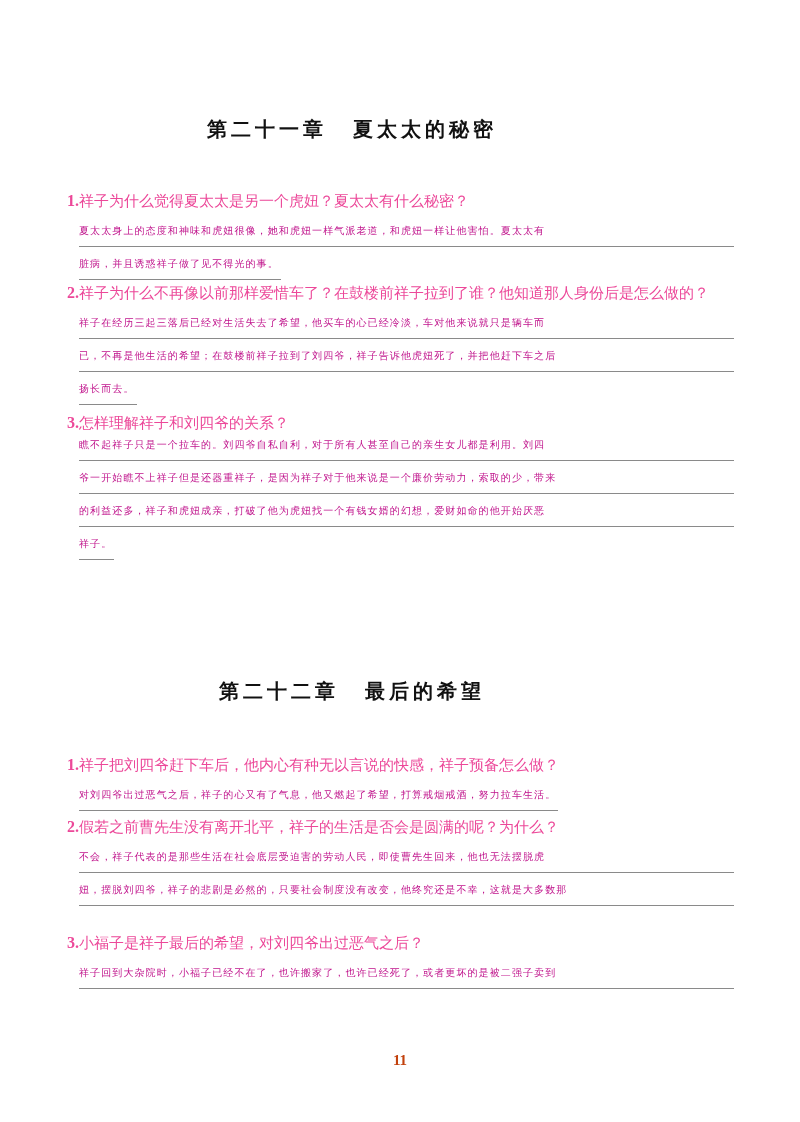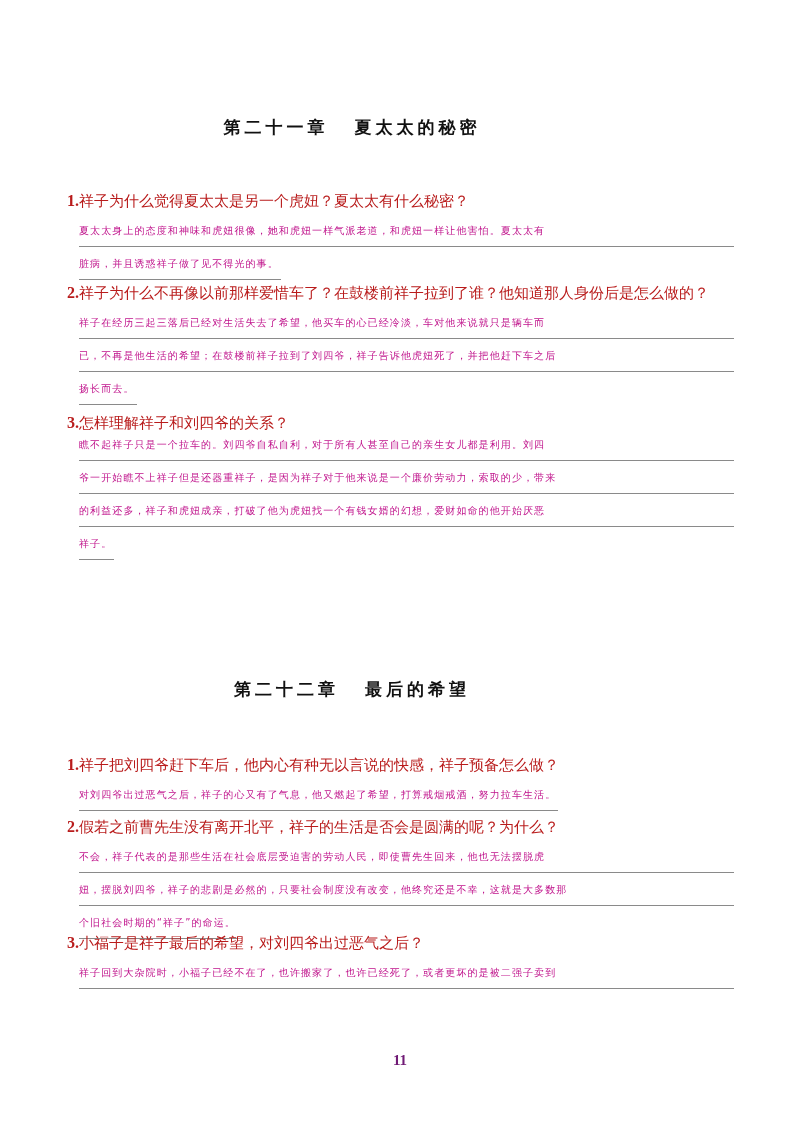--- a/index.html
+++ b/index.html
@@ -1,30 +1,30 @@
 <!DOCTYPE html>
 <html><head>
   <meta charset="utf-8">
   <style>
     html, body { margin: 0; padding: 0; background: #ffffff; }
     body { width: 800px; height: 1122px; position: relative; overflow: hidden;
       font-family: "DejaVu Serif", "Liberation Serif", serif; color: #1a1a1a; }
     .chapter-title { position: absolute; left: 0; width: 704px; text-align: center;
-      font-size: 17px; font-weight: bold; letter-spacing: 4px; color: #111; }
+      font-size: 20px; font-weight: bold; letter-spacing: 4px; color: #111; }
     .chapter-title .sep { display: inline-block; width: 26px; }
-    .q { position: absolute; left: 67px; width: 680px; font-size: 15px; color: #b91c1c; line-height: 22px; }
+    .q { position: absolute; left: 67px; width: 680px; font-size: 15px; color: #ec4899; line-height: 22px; }
     .q .num { font-weight: bold; font-family: "Liberation Serif", serif; font-size: 16px; }
     .ans { position: absolute; left: 79px; width: 655px; }
     .ans-line { position: relative; height: 33px; box-sizing: border-box;
       border-bottom: 1.5px solid #8a8a8a; font-family: "DejaVu Sans", sans-serif;
       font-size: 10px; color: #c0148c; line-height: 26px; white-space: nowrap;
       letter-spacing: 1.1px; padding-top: 4px; }
     .ans-line.partial { display: inline-block; width: auto; padding-right: 2px; }
     .page-num { position: absolute; top: 1052px; left: 0; width: 800px; text-align: center;
-      font-family: "Liberation Serif", serif; font-weight: bold; font-size: 15px; color: #701a75; }
+      font-family: "Liberation Serif", serif; font-weight: bold; font-size: 15px; color: #c2410c; }
   </style>
 </head>
 <body>
 
 <div class="chapter-title" style="top:116px;">
   <span>第二十一章</span><span class="sep"></span><span>夏太太的秘密</span>
 </div>
 
 <div class="q" style="top:190px;">
   <span class="num">1.</span><span>祥子为什么觉得夏太太是另一个虎妞？夏太太有什么秘密？</span>
@@ -63,21 +63,20 @@
 <div class="ans" style="top:778px;">
   <div class="ans-line partial">对刘四爷出过恶气之后，祥子的心又有了气息，他又燃起了希望，打算戒烟戒酒，努力拉车生活。</div>
 </div>
 
 <div class="q" style="top:816px;">
   <span class="num">2.</span><span>假若之前曹先生没有离开北平，祥子的生活是否会是圆满的呢？为什么？</span>
 </div>
 <div class="ans" style="top:840px;">
   <div class="ans-line">不会，祥子代表的是那些生活在社会底层受迫害的劳动人民，即使曹先生回来，他也无法摆脱虎</div>
   <div class="ans-line">妞，摆脱刘四爷，祥子的悲剧是必然的，只要社会制度没有改变，他终究还是不幸，这就是大多数那</div>
-  <div class="ans-line partial">个旧社会时期的“祥子”的命运。</div>
 </div>
 
 <div class="q" style="top:932px;">
   <span class="num">3.</span><span>小福子是祥子最后的希望，对刘四爷出过恶气之后？</span>
 </div>
 <div class="ans" style="top:956px;">
   <div class="ans-line">祥子回到大杂院时，小福子已经不在了，也许搬家了，也许已经死了，或者更坏的是被二强子卖到</div>
 </div>
 
 <div class="page-num">11</div>

